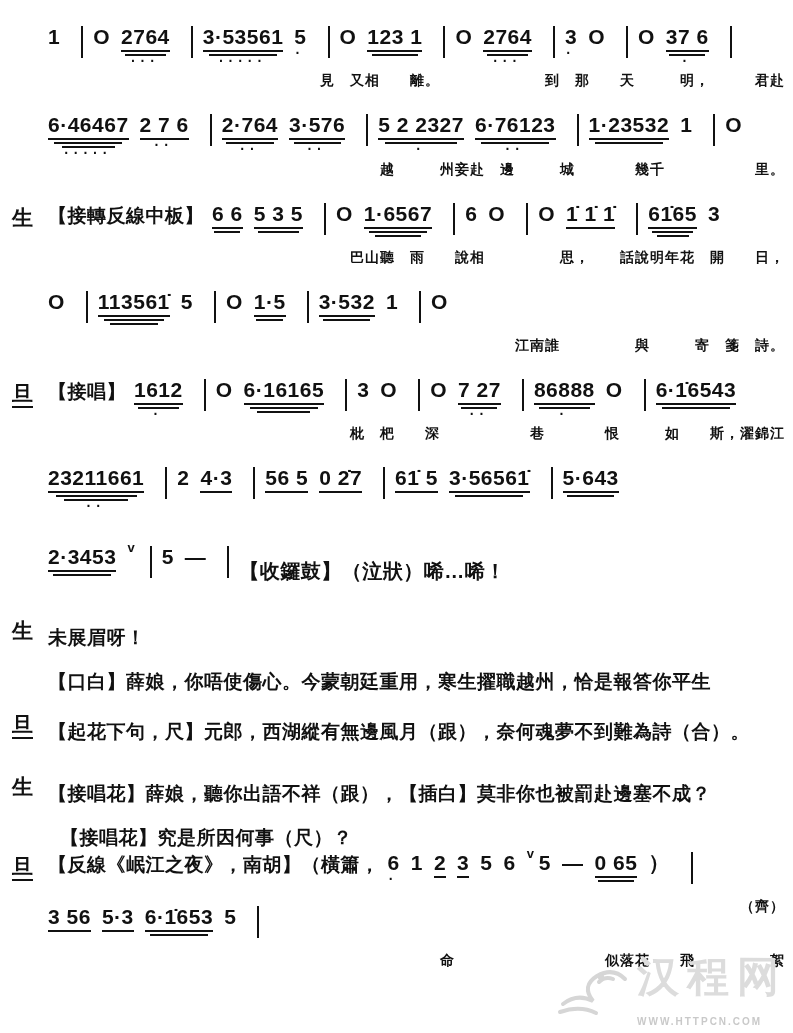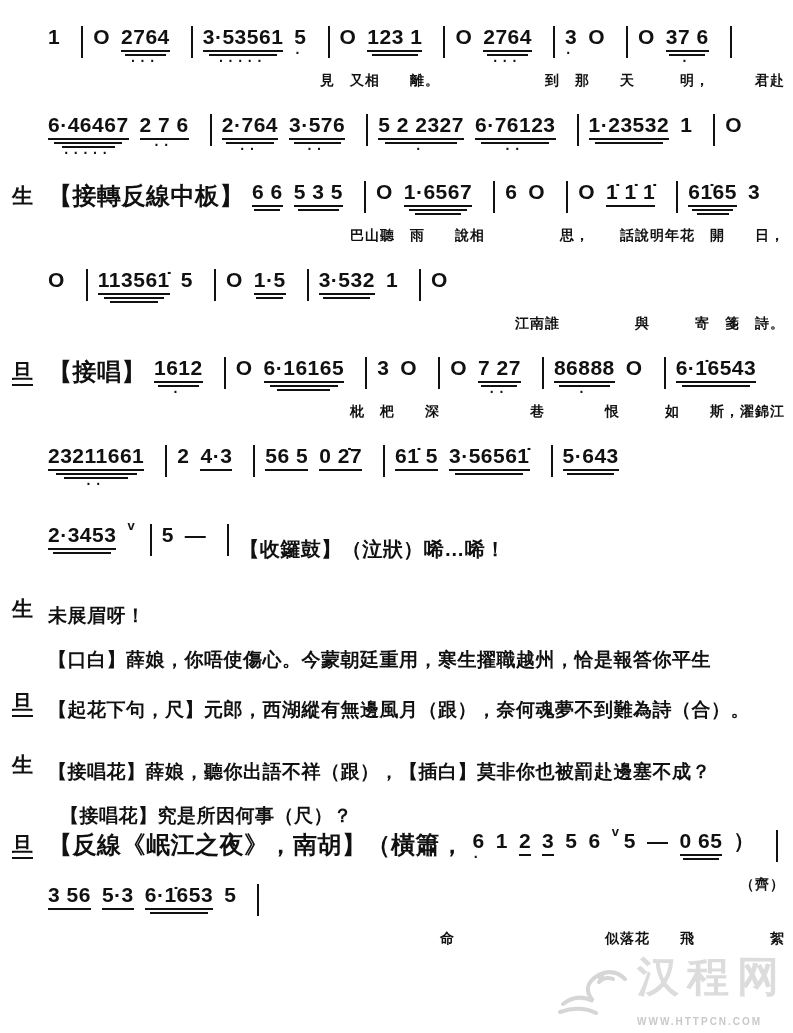--- a/index.html
+++ b/index.html
@@ -31,21 +31,21 @@
   }
   .role.u{border-bottom:2px solid #111;padding-bottom:2px;}
 
   .notation{
     white-space:nowrap;
     min-height:42px;
     line-height:1;
   }
   .prefix{
     display:inline-block;vertical-align:top;
-    font-size:24px;font-weight:700;margin-right:8px;margin-top:3px;
+    font-size:19px;font-weight:700;margin-right:8px;margin-top:3px;
     letter-spacing:0.5px;
   }
   .ng{
     display:inline-flex;flex-direction:column;align-items:stretch;
     vertical-align:top;margin-right:11px;
   }
   .ng .d{
     font-size:21px;font-weight:700;letter-spacing:0.5px;white-space:pre;
     line-height:1.05;
   }
@@ -178,20 +178,21 @@
             <span class="dots">··</span>
           </span><span class="barline"></span><span class="ng">
             <span class="d">1·23532</span>
             <i class="beam b1"></i>
             <i class="beam b2"></i>
           </span><span class="ng">
             <span class="d">1</span>
           </span><span class="barline"></span><span class="ng">
             <span class="d">O</span>
           </span></div>
+        <div class="lyrics">越　　　州妾赴　邊　　　城　　　　幾千　　　　　　里。</div>
       </div>
       <div class="block music">
         <span class="role">生</span>
         <div class="notation"><span class="prefix">【接轉反線中板】</span><span class="ng">
             <span class="d">6 6</span>
             <i class="beam b1"></i>
             <i class="beam b2"></i>
           </span><span class="ng">
             <span class="d">5 3 5</span>
             <i class="beam b1"></i>

